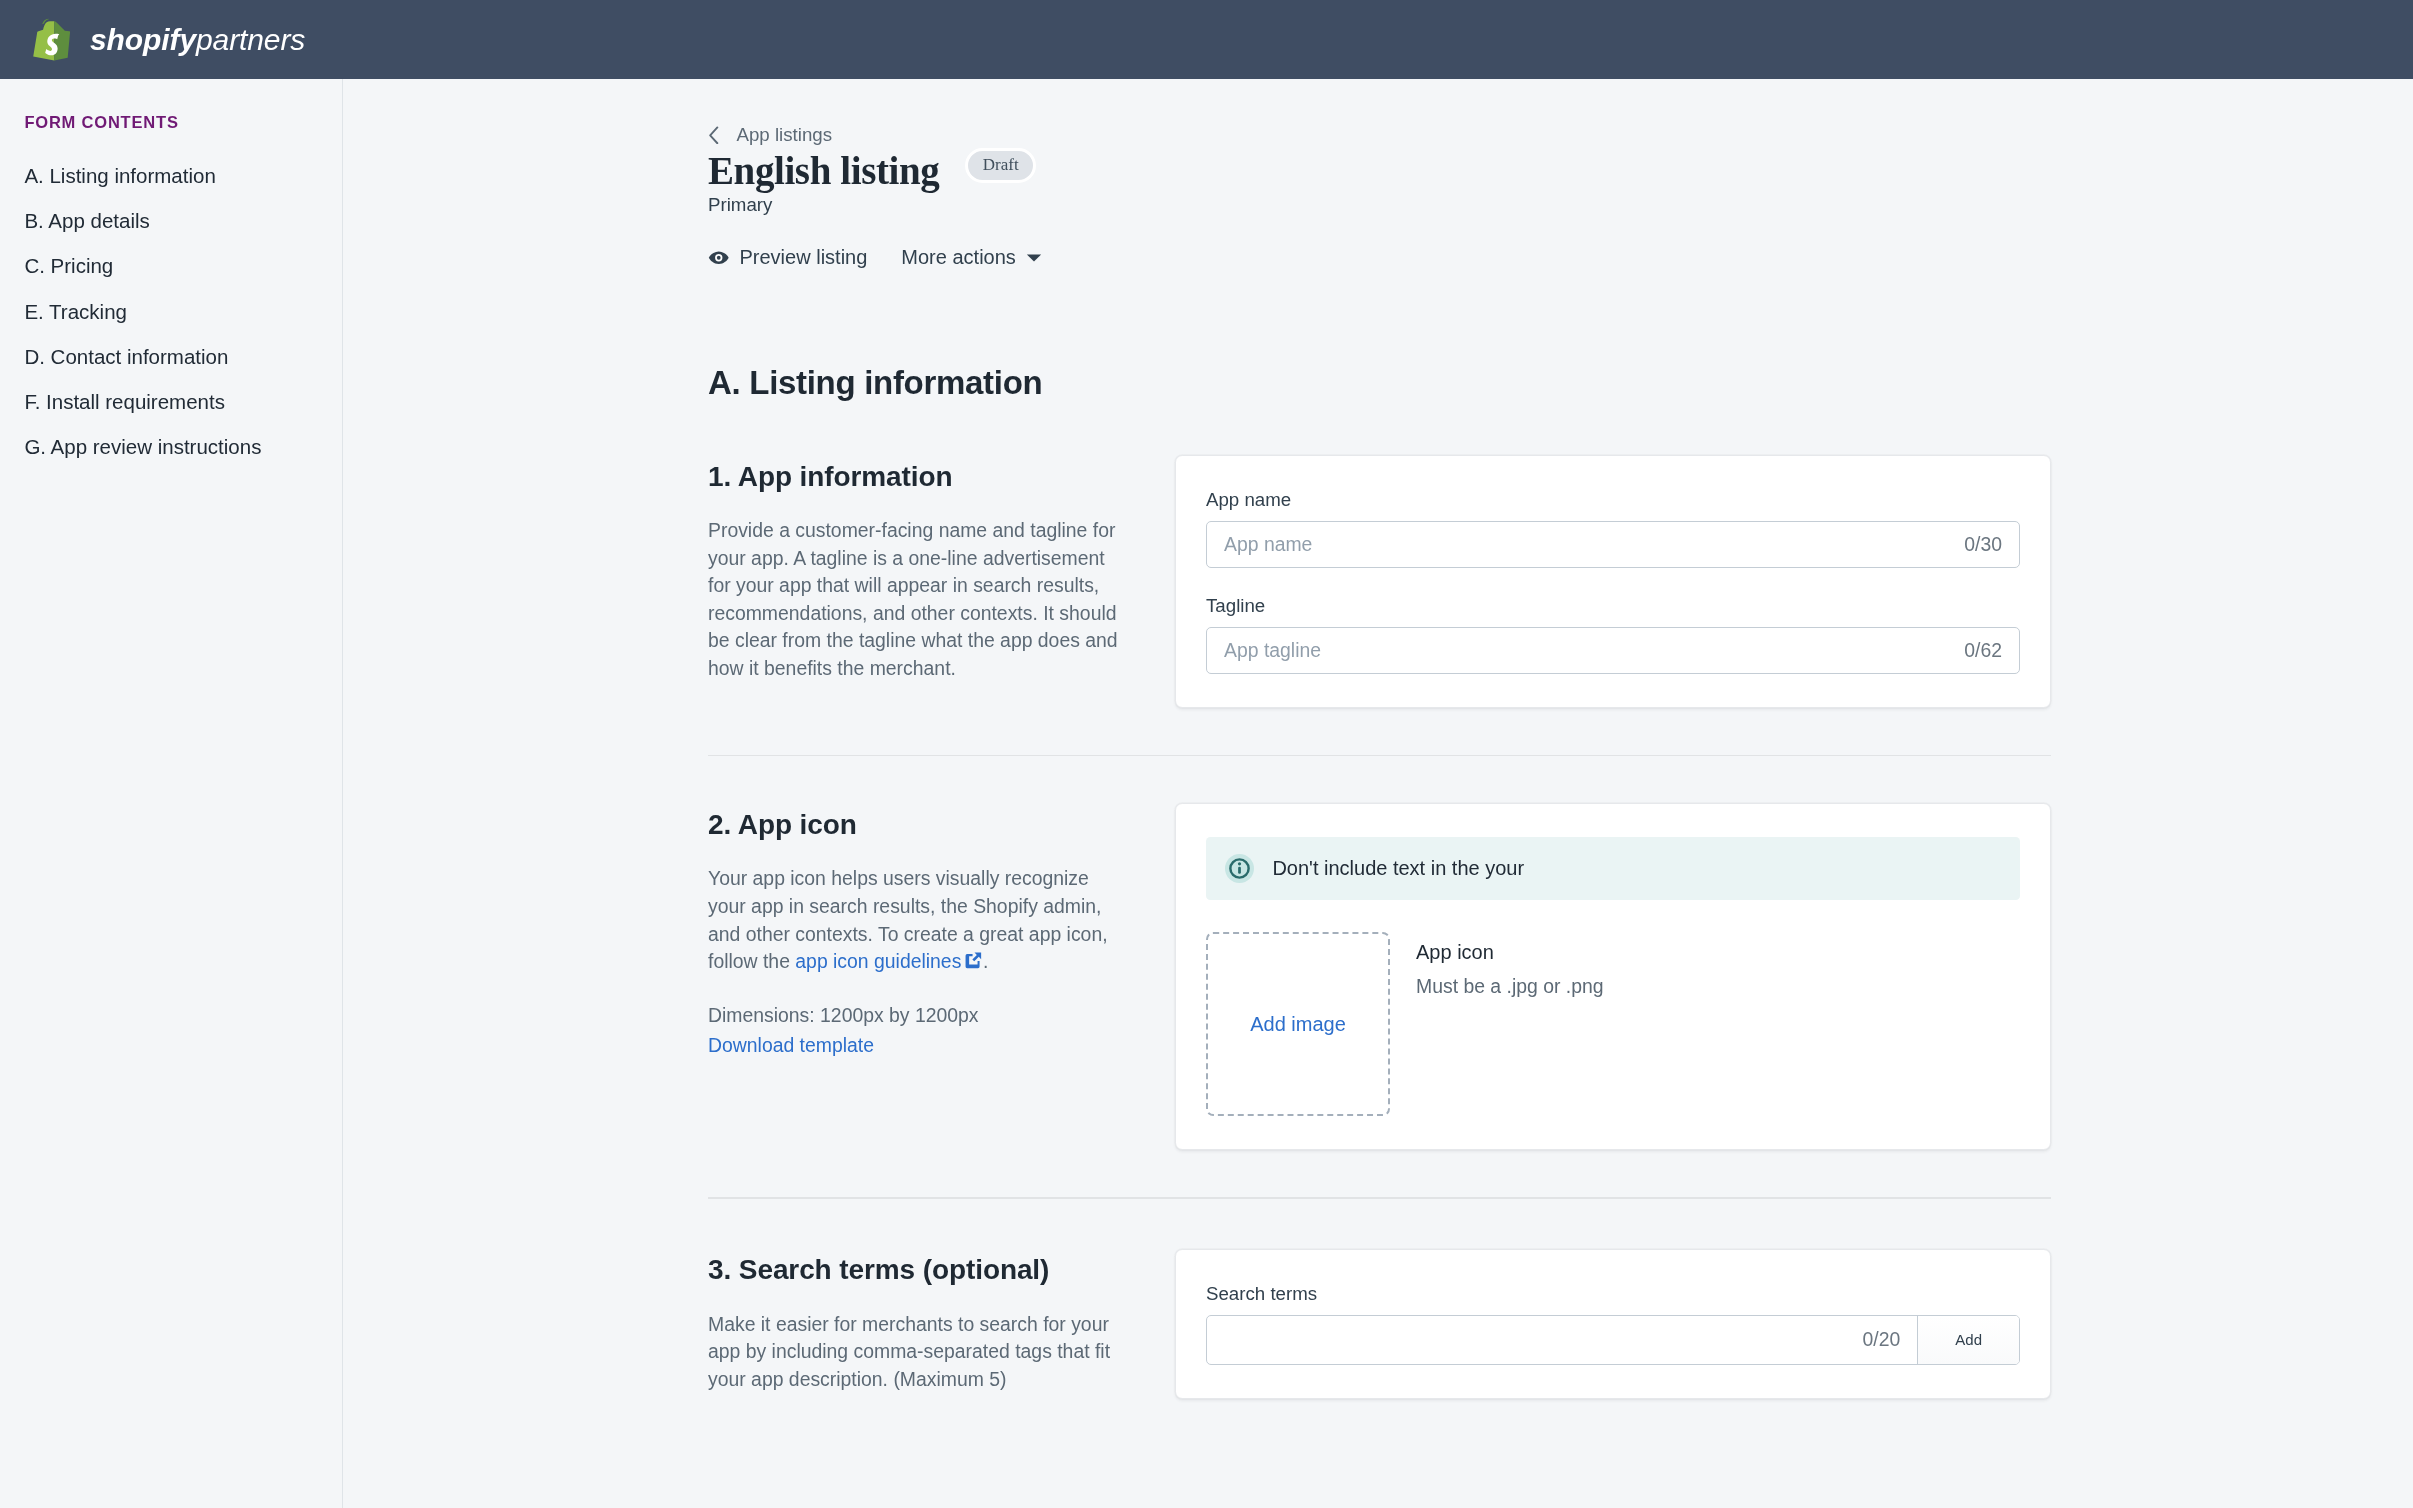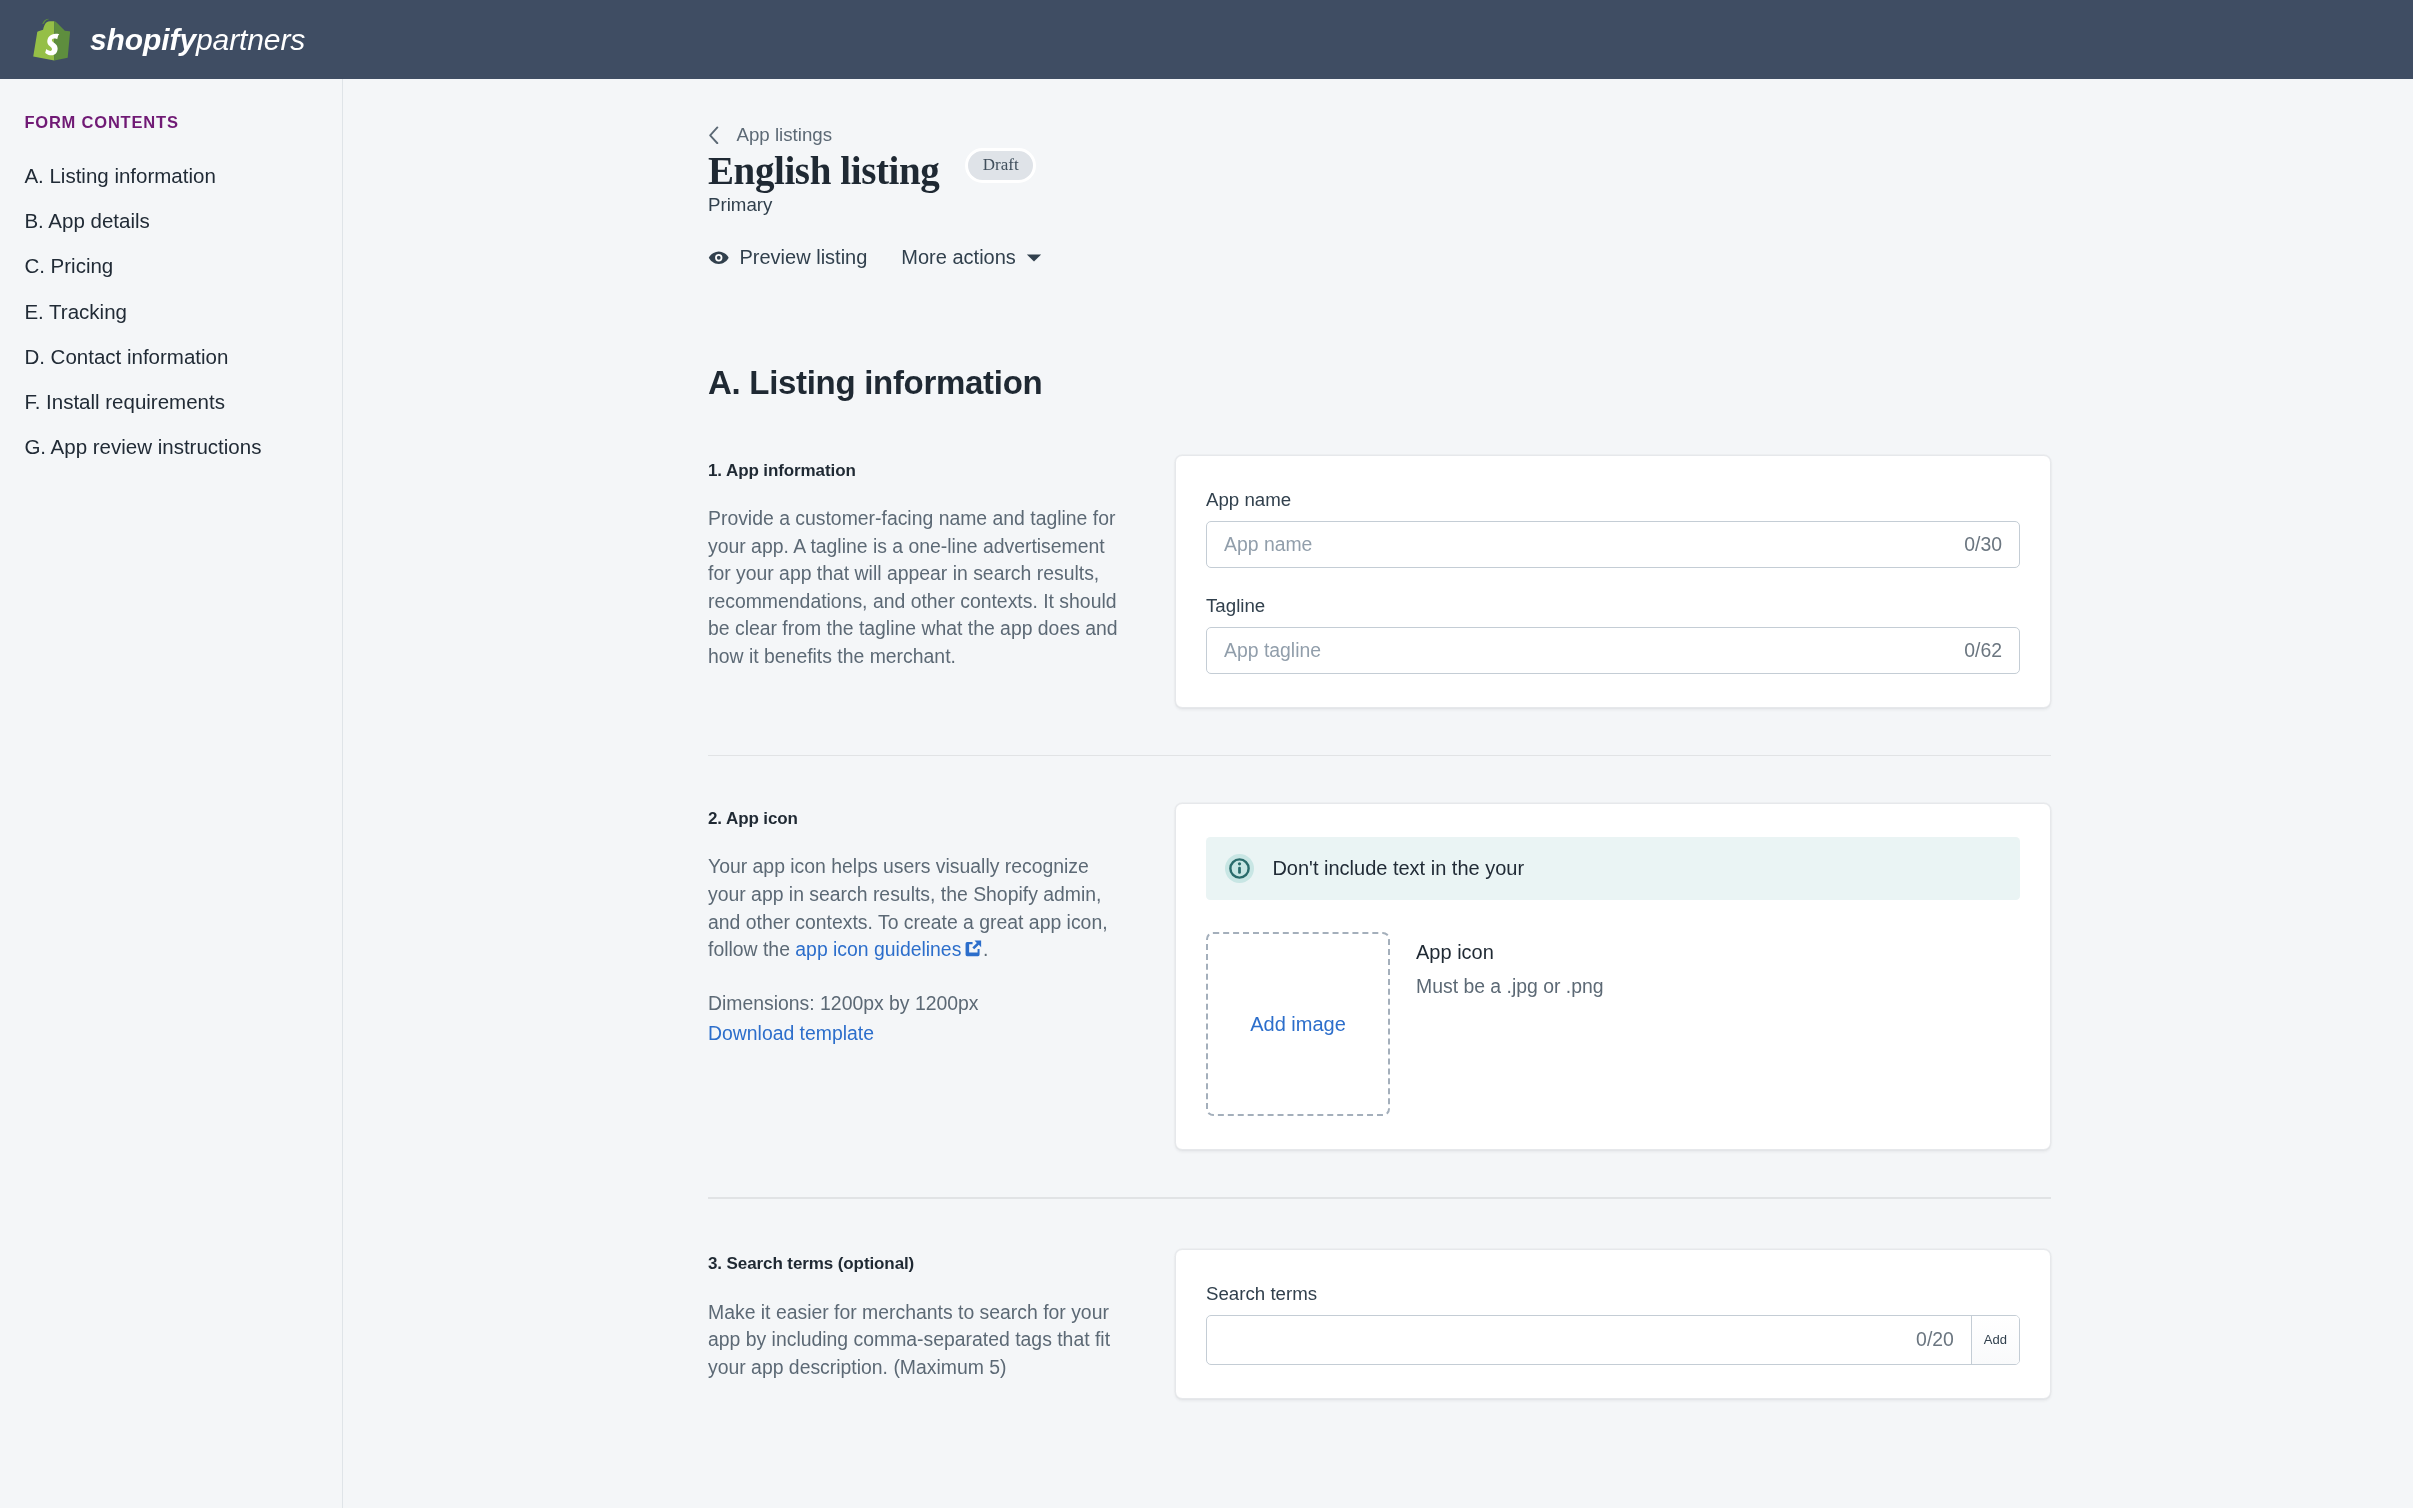--- a/index.html
+++ b/index.html
@@ -130,21 +130,21 @@
   .subsection {
     display: flex;
     gap: 52px;
     align-items: flex-start;
     padding-bottom: 47px;
   }
   .desc-col { width: 415px; flex: 0 0 415px; padding-top: 5.7px; }
   .card-col { flex: 1; }
 
   .sub-title {
-    font-size: 17px;
+    font-size: 28px;
     font-weight: 700;
     color: #1f2933;
     margin-bottom: 24.4px;
     letter-spacing: -0.1px;
   }
   .sub-body {
     font-size: 19.4px;
     line-height: 1.42;
     color: #5c6975;
   }
@@ -222,23 +222,23 @@
   .input-group .ig-input input {
     flex: 1; border: none; outline: none;
     font-size: 19.4px; color: #31404d;
     font-family: inherit; background: transparent;
   }
   .add-btn {
     border: none;
     border-left: 1.4px solid #c4cdd5;
     background: linear-gradient(180deg,#ffffff,#f9fafb);
     font-family: inherit;
-    font-size: 13px;
+    font-size: 15px;
     color: #31404d;
-    padding: 0 12px;
+    padding: 0 37px;
     cursor: pointer;
   }
 
   
   .banner {
     display: flex;
     align-items: center;
     gap: 18.7px;
     background: #eaf4f4;
     border-radius: 4.3px;

